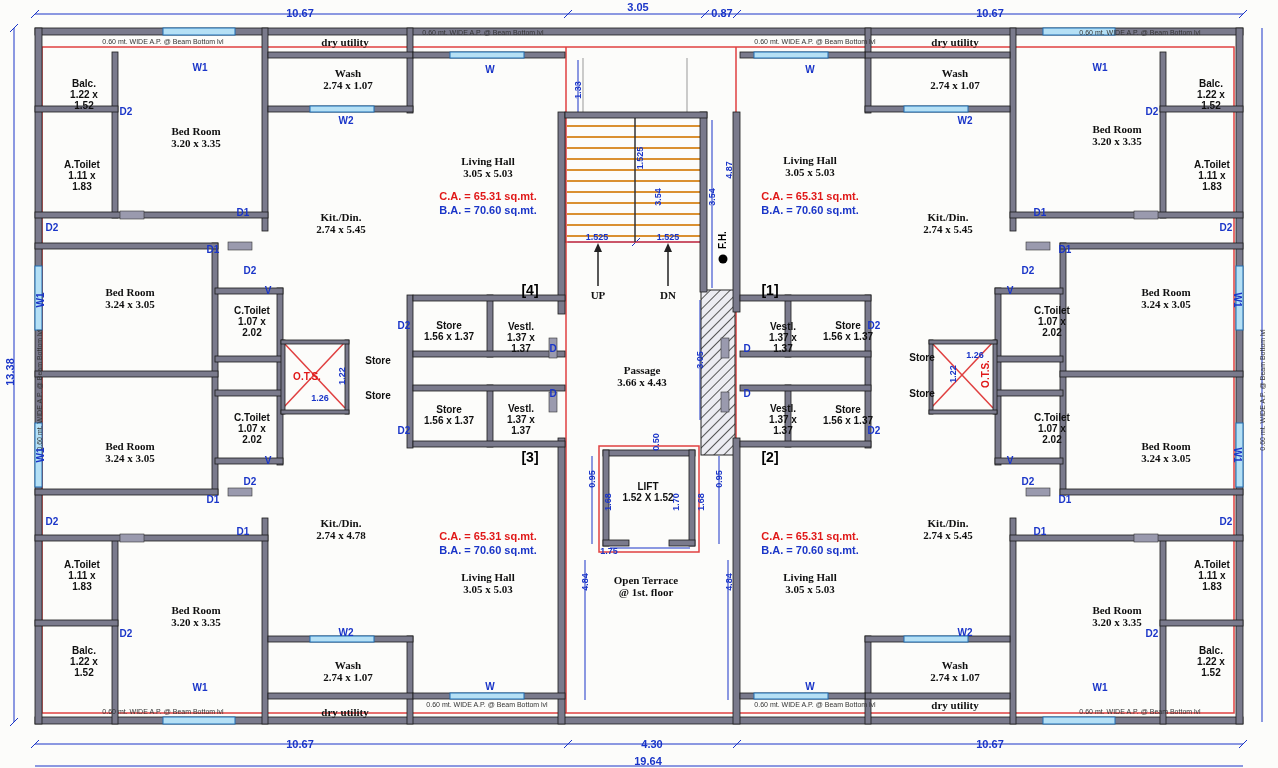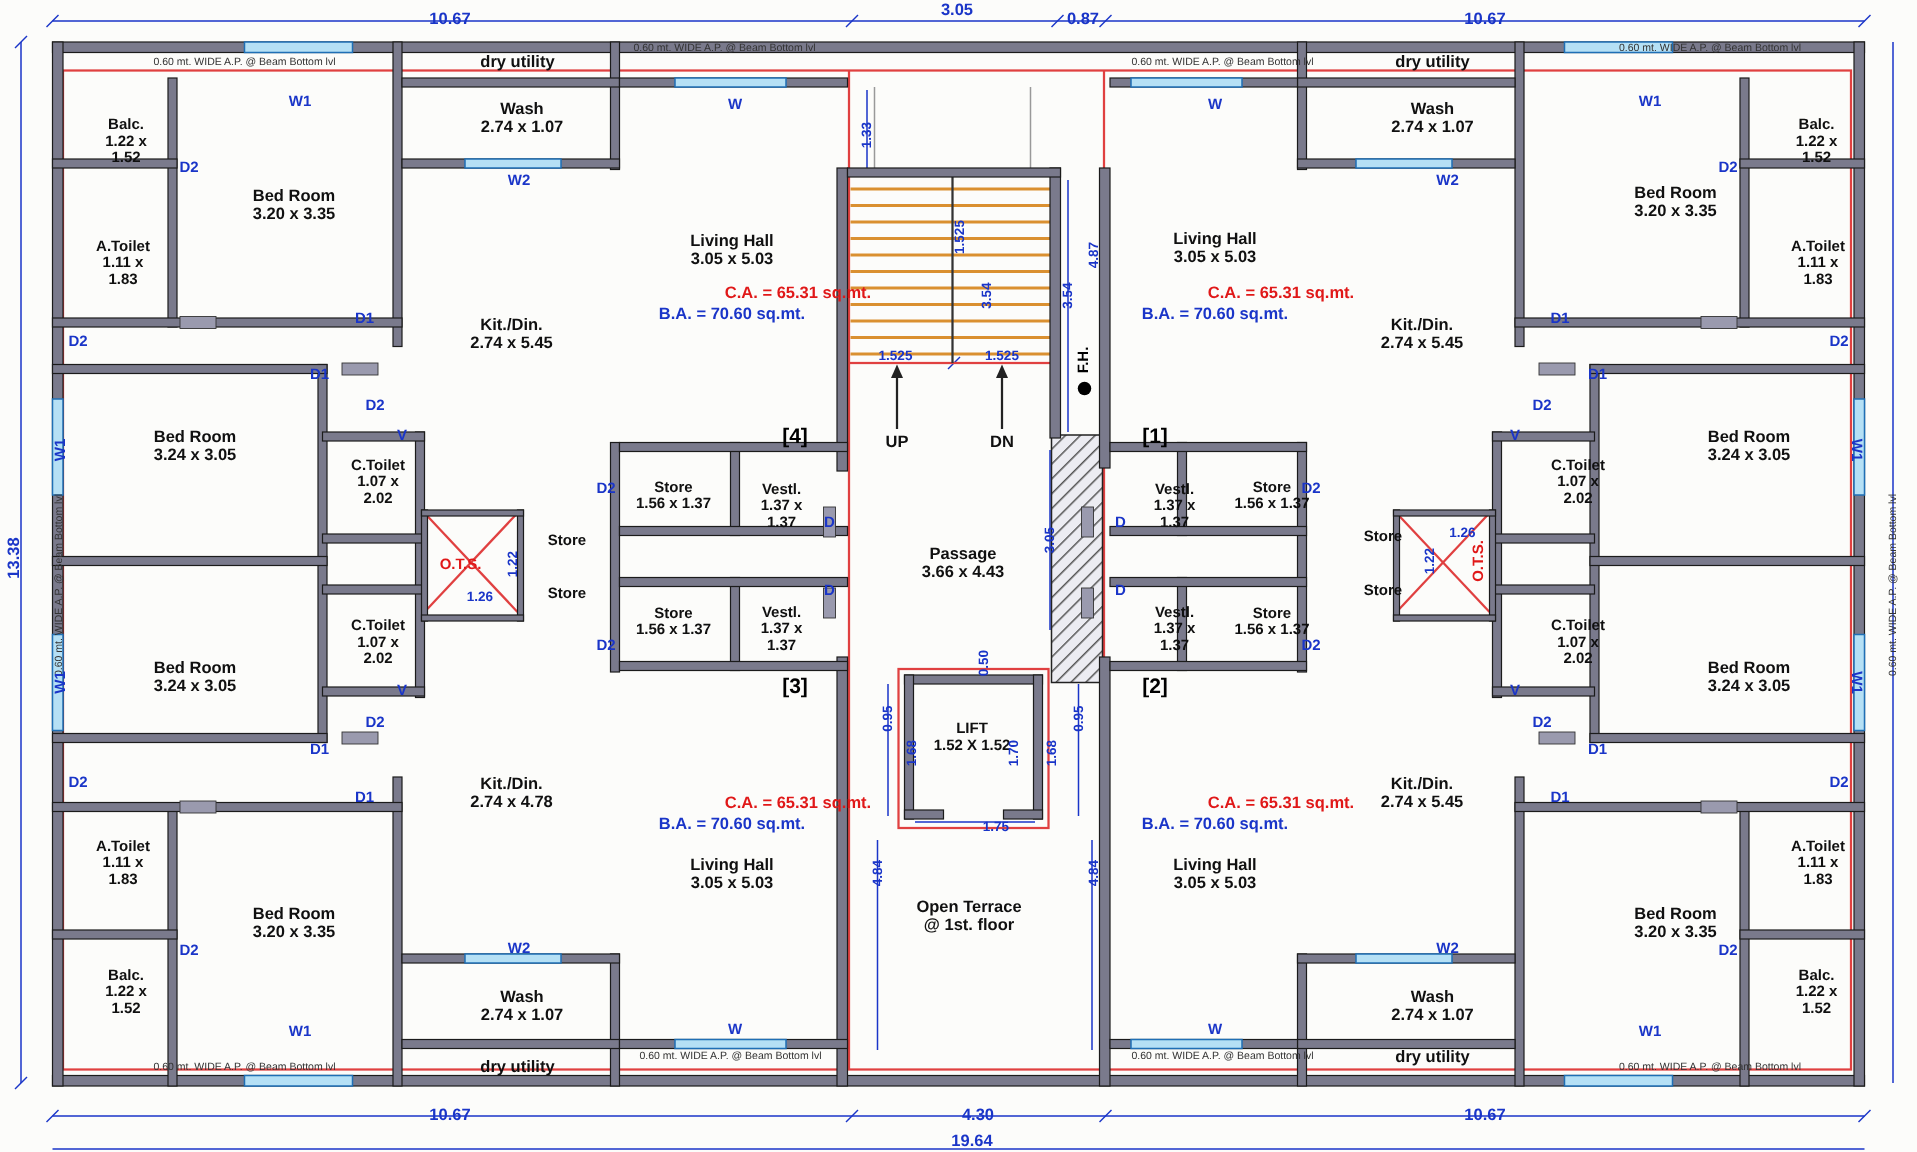--- a/index.html
+++ b/index.html
@@ -1,25 +1,25 @@
 <!DOCTYPE html>
 <html><head>
 <meta charset="utf-8">
 <style>
   html,body{margin:0;padding:0;background:#ffffff;}
   #plan{position:relative;width:1278px;height:768px;background:#fcfcfa;overflow:hidden;
         font-family:"Liberation Sans",sans-serif;}
   #plan svg{position:absolute;left:0;top:0;}
   #labels{position:absolute;left:0;top:0;width:100%;height:100%;}
   .lbl{position:absolute;white-space:pre-line;text-align:center;line-height:1.12;}
-  .room  {font-size:11px;font-weight:bold;color:#101010;}
+  .room  {font-size:11px;font-weight:bold;color:#101010;font-family:Liberation Serif, serif;}
   .roomsm{font-size:10px;font-weight:bold;color:#101010;}
   .dim   {font-size:11px;font-weight:bold;color:#1a35c8;}
   .dimsm {font-size:9px;font-weight:bold;color:#1a35c8;}
-  .ca    {font-size:11px;font-weight:bold;color:#e01818;margin-left:44px;}
+  .ca    {font-size:11px;font-weight:bold;color:#e01818;}
   .ba    {font-size:11px;font-weight:bold;color:#1a35c8;}
   .unit  {font-size:14px;font-weight:bold;color:#000;}
   .edge  {font-size:7px;color:#333;white-space:nowrap;}
   .win   {font-size:10px;font-weight:bold;color:#1a35c8;}
   .ots   {font-size:10px;font-weight:bold;color:#e01818;}
   .fh    {font-size:10px;font-weight:bold;color:#000;}
 </style>
 </head>
 <body>
 
@@ -311,38 +311,38 @@
 1.52</div>
       <div class="lbl room" style="left: 348px; top: 671px; transform: translate(-50%, -50%);">Wash
 2.74 x 1.07</div>
       <div class="lbl room" style="left: 345px; top: 712px; transform: translate(-50%, -50%);">dry utility</div>
       <div class="lbl room" style="left: 598px; top: 295px; transform: translate(-50%, -50%);">UP</div>
       <div class="lbl room" style="left: 668px; top: 295px; transform: translate(-50%, -50%);">DN</div>
       <div class="lbl room" style="left: 642px; top: 376px; transform: translate(-50%, -50%);">Passage
 3.66 x 4.43</div>
       <div class="lbl roomsm" style="left: 648px; top: 492px; transform: translate(-50%, -50%);">LIFT
 1.52 X 1.52</div>
-      <div class="lbl room" style="left: 646px; top: 611px; transform: translate(-50%, -50%);">Open Terrace
+      <div class="lbl room" style="left: 646px; top: 586px; transform: translate(-50%, -50%);">Open Terrace
 @ 1st. floor</div>
       <div class="lbl fh" style="left: 723px; top: 240px; transform: translate(-50%, -50%) rotate(-90deg);">F.H.</div>
       <div class="lbl dimsm" style="left: 578px; top: 90px; transform: translate(-50%, -50%) rotate(-90deg);">1.33</div>
       <div class="lbl dimsm" style="left: 640px; top: 158px; transform: translate(-50%, -50%) rotate(-90deg);">1.525</div>
       <div class="lbl dimsm" style="left: 658px; top: 197px; transform: translate(-50%, -50%) rotate(-90deg);">3.54</div>
       <div class="lbl dimsm" style="left: 712px; top: 197px; transform: translate(-50%, -50%) rotate(-90deg);">3.54</div>
       <div class="lbl dimsm" style="left: 729px; top: 170px; transform: translate(-50%, -50%) rotate(-90deg);">4.87</div>
       <div class="lbl dimsm" style="left: 597px; top: 237px; transform: translate(-50%, -50%);">1.525</div>
       <div class="lbl dimsm" style="left: 668px; top: 237px; transform: translate(-50%, -50%);">1.525</div>
       <div class="lbl dimsm" style="left: 700px; top: 360px; transform: translate(-50%, -50%) rotate(-90deg);">3.05</div>
       <div class="lbl dimsm" style="left: 656px; top: 442px; transform: translate(-50%, -50%) rotate(-90deg);">0.50</div>
       <div class="lbl dimsm" style="left: 592px; top: 479px; transform: translate(-50%, -50%) rotate(-90deg);">0.95</div>
       <div class="lbl dimsm" style="left: 719px; top: 479px; transform: translate(-50%, -50%) rotate(-90deg);">0.95</div>
       <div class="lbl dimsm" style="left: 608px; top: 502px; transform: translate(-50%, -50%) rotate(-90deg);">1.68</div>
       <div class="lbl dimsm" style="left: 676px; top: 502px; transform: translate(-50%, -50%) rotate(-90deg);">1.70</div>
       <div class="lbl dimsm" style="left: 701px; top: 502px; transform: translate(-50%, -50%) rotate(-90deg);">1.68</div>
-      <div class="lbl dimsm" style="left: 664px; top: 551px; transform: translate(-50%, -50%);">1.75</div>
+      <div class="lbl dimsm" style="left: 609px; top: 551px; transform: translate(-50%, -50%);">1.75</div>
       <div class="lbl dimsm" style="left: 585px; top: 582px; transform: translate(-50%, -50%) rotate(-90deg);">4.84</div>
       <div class="lbl dimsm" style="left: 729px; top: 582px; transform: translate(-50%, -50%) rotate(-90deg);">4.84</div>
       <div class="lbl room" style="left: 810px; top: 166px; transform: translate(-50%, -50%);">Living Hall
 3.05 x 5.03</div>
       <div class="lbl ca" style="left: 810px; top: 196px; transform: translate(-50%, -50%);">C.A. = 65.31 sq.mt.</div>
       <div class="lbl ba" style="left: 810px; top: 210px; transform: translate(-50%, -50%);">B.A. = 70.60 sq.mt.</div>
       <div class="lbl room" style="left: 948px; top: 223px; transform: translate(-50%, -50%);">Kit./Din.
 2.74 x 5.45</div>
       <div class="lbl room" style="left: 955px; top: 79px; transform: translate(-50%, -50%);">Wash
 2.74 x 1.07</div>

